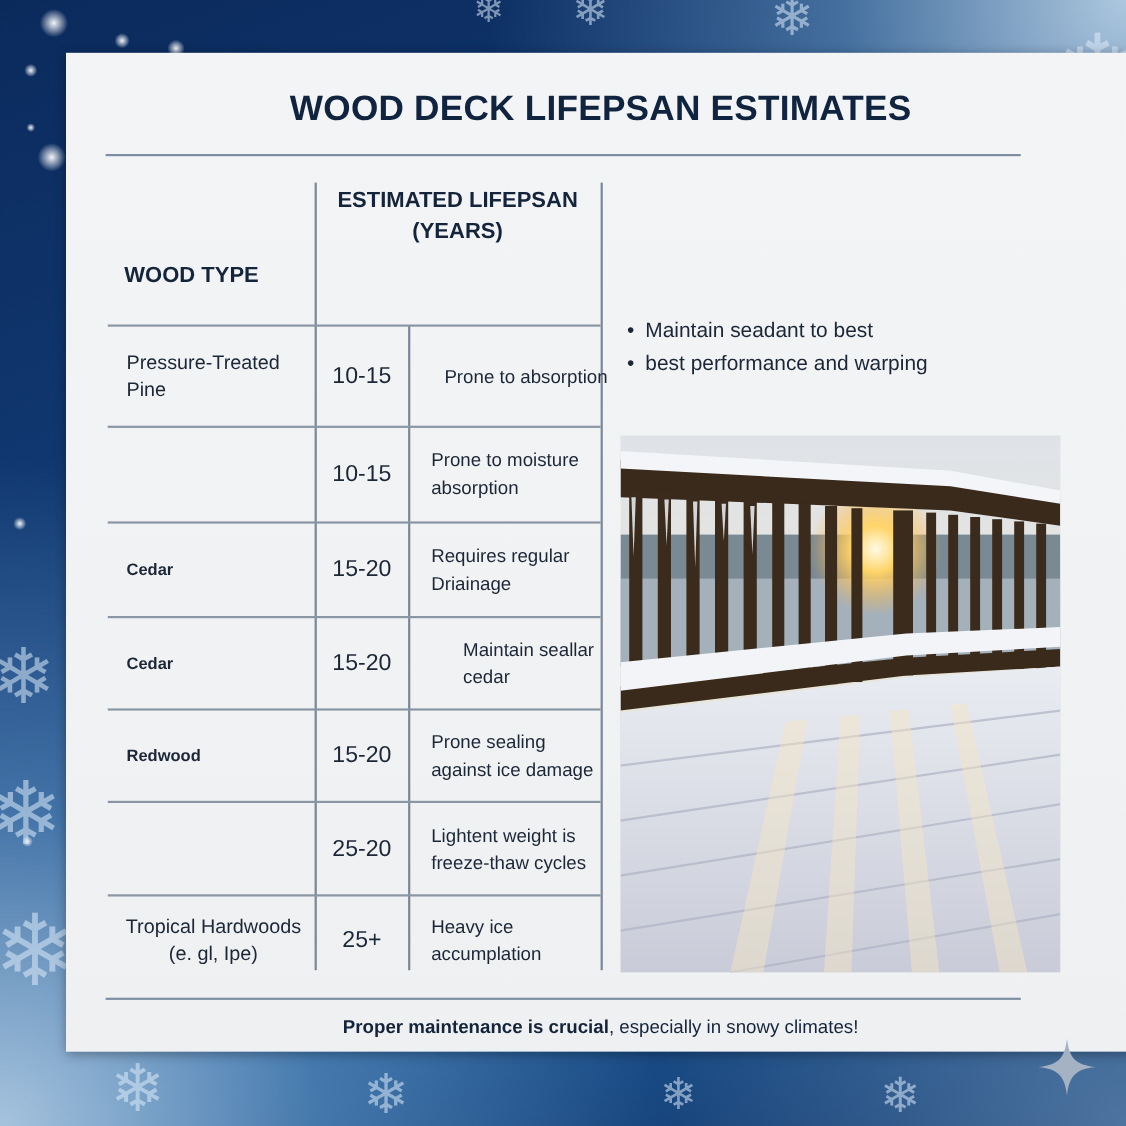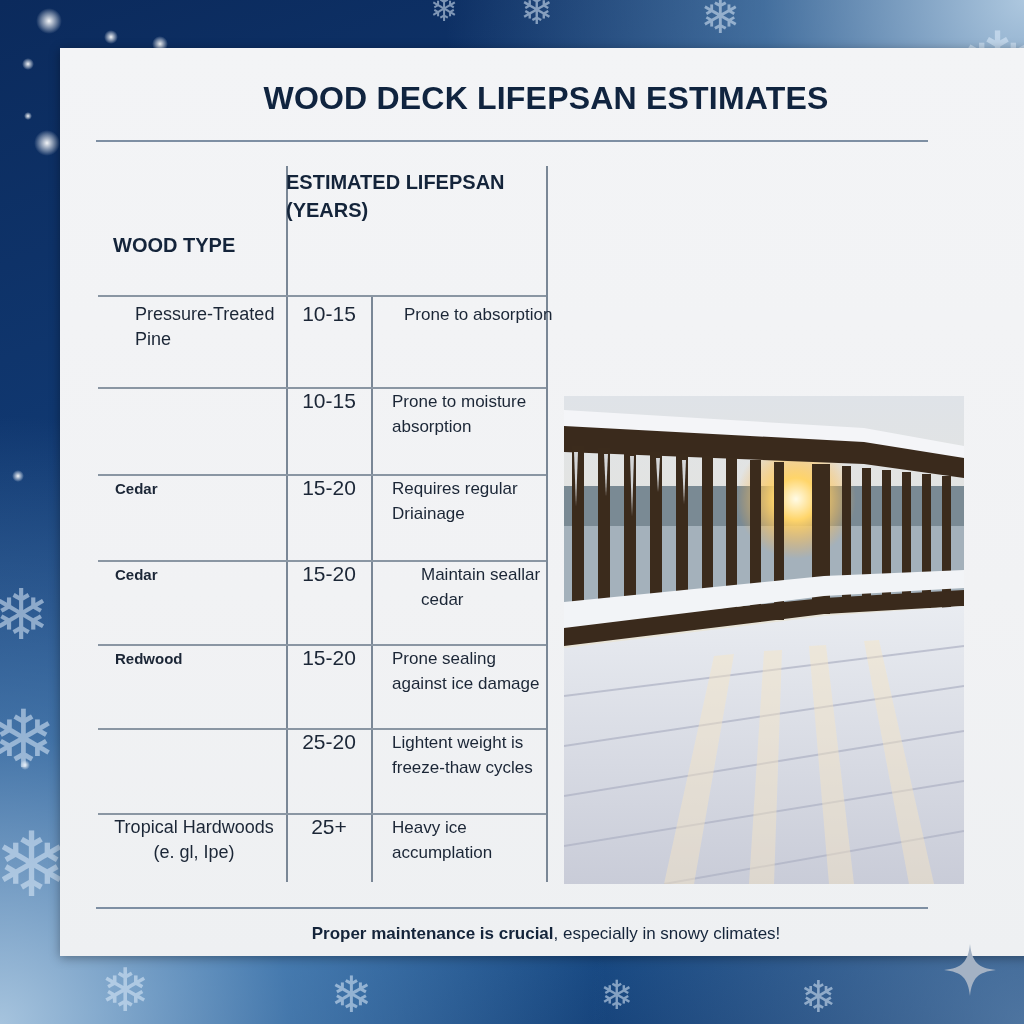--- a/index.html
+++ b/index.html
@@ -22,21 +22,21 @@
     }
     .title {
       position: absolute; left: 0; right: 0; top: 32px; text-align: center;
       font-size: 32px; font-weight: bold; color: #10243f; letter-spacing: 0.2px;
     }
     .rule { position: absolute; height: 2px; background: #7e8fa3; }
 
     
     .vline { position: absolute; width: 1.5px; background: #7a8796; }
     .hline { position: absolute; height: 1.5px; background: #8a96a3; }
-    .cell { position: absolute; color: #1b2636; display: flex; align-items: flex-start; }
+    .cell { position: absolute; color: #1b2636; display: flex; align-items: center; }
     .th { font-weight: bold; color: #14243a; font-size: 20px; }
     .wood { font-size: 18px; line-height: 25px; }
     .wood.bold { font-weight: bold; font-size: 15px; }
     .years { font-size: 21px; justify-content: center; text-align: center; }
     .note { font-size: 17px; line-height: 25px; }
 
     .key-title { position: absolute; left: 508px; top: 186px; font-size: 22px; font-weight: bold; color: #14243a; }
     .bullets { position: absolute; left: 510px; top: 238px; margin: 0; padding: 0; list-style: none; }
     .bullets li { font-size: 19px; color: #1b2636; line-height: 30px; }
     .bullets li::before { content: "•"; margin-right: 10px; }
@@ -96,21 +96,21 @@
     <div class="hline" style="left:38px;top:680px;width:448px;"></div>
     <div class="hline" style="left:38px;top:765px;width:448px;"></div>
 
     <div class="cell th" style="left:53px;top:186px;height:32px;">WOOD TYPE</div>
     <div class="cell th" style="left:226px;top:120px;width:260px;flex-direction:column;text-align:center;line-height:28px;">
       <span>ESTIMATED LIFEPSAN</span>
       <span>(YEARS)</span>
     </div>
 
     <div>
-      <div class="cell wood" style="left:55px;top:254px;width:170px;height:80px;margin-left:20px;">Pressure-Treated Pine</div>
+      <div class="cell wood" style="left:55px;top:254px;width:170px;height:80px;">Pressure-Treated Pine</div>
       <div class="cell years" style="left:228px;top:254px;width:82px;height:80px;">10-15</div>
       <div class="cell note" style="left:332px;top:254px;width:150px;height:80px;margin-left:12px;">Prone to absorption</div>
     </div>
 
     <div>
       <div class="cell wood" style="left:55px;top:341px;width:170px;height:84px;"></div>
       <div class="cell years" style="left:228px;top:341px;width:82px;height:84px;">10-15</div>
       <div class="cell note" style="left:332px;top:341px;width:160px;height:84px;">Prone to moisture absorption</div>
     </div>
 
@@ -139,20 +139,22 @@
     </div>
 
     <div>
       <div class="cell wood" style="left:44px;top:767px;width:180px;height:80px;justify-content:center;text-align:center;">Tropical Hardwoods (e. gl, Ipe)</div>
       <div class="cell years" style="left:228px;top:767px;width:82px;height:80px;">25+</div>
       <div class="cell note" style="left:332px;top:767px;width:130px;height:80px;">Heavy ice accumplation</div>
     </div>
   </div>
 
   <ul class="bullets">
+    <li>Maintain seadant to best</li>
+    <li>best performance and warping</li>
   </ul>
 
   <div class="photo">
     <svg width="400" height="488" viewBox="0 0 400 488">
       <defs>
         <linearGradient id="sky" x1="0" y1="0" x2="0" y2="1">
           <stop offset="0" stop-color="#dfe3e8"></stop>
           <stop offset="1" stop-color="#f2e6c8"></stop>
         </linearGradient>
         <linearGradient id="snowfloor" x1="0" y1="0" x2="0" y2="1">

